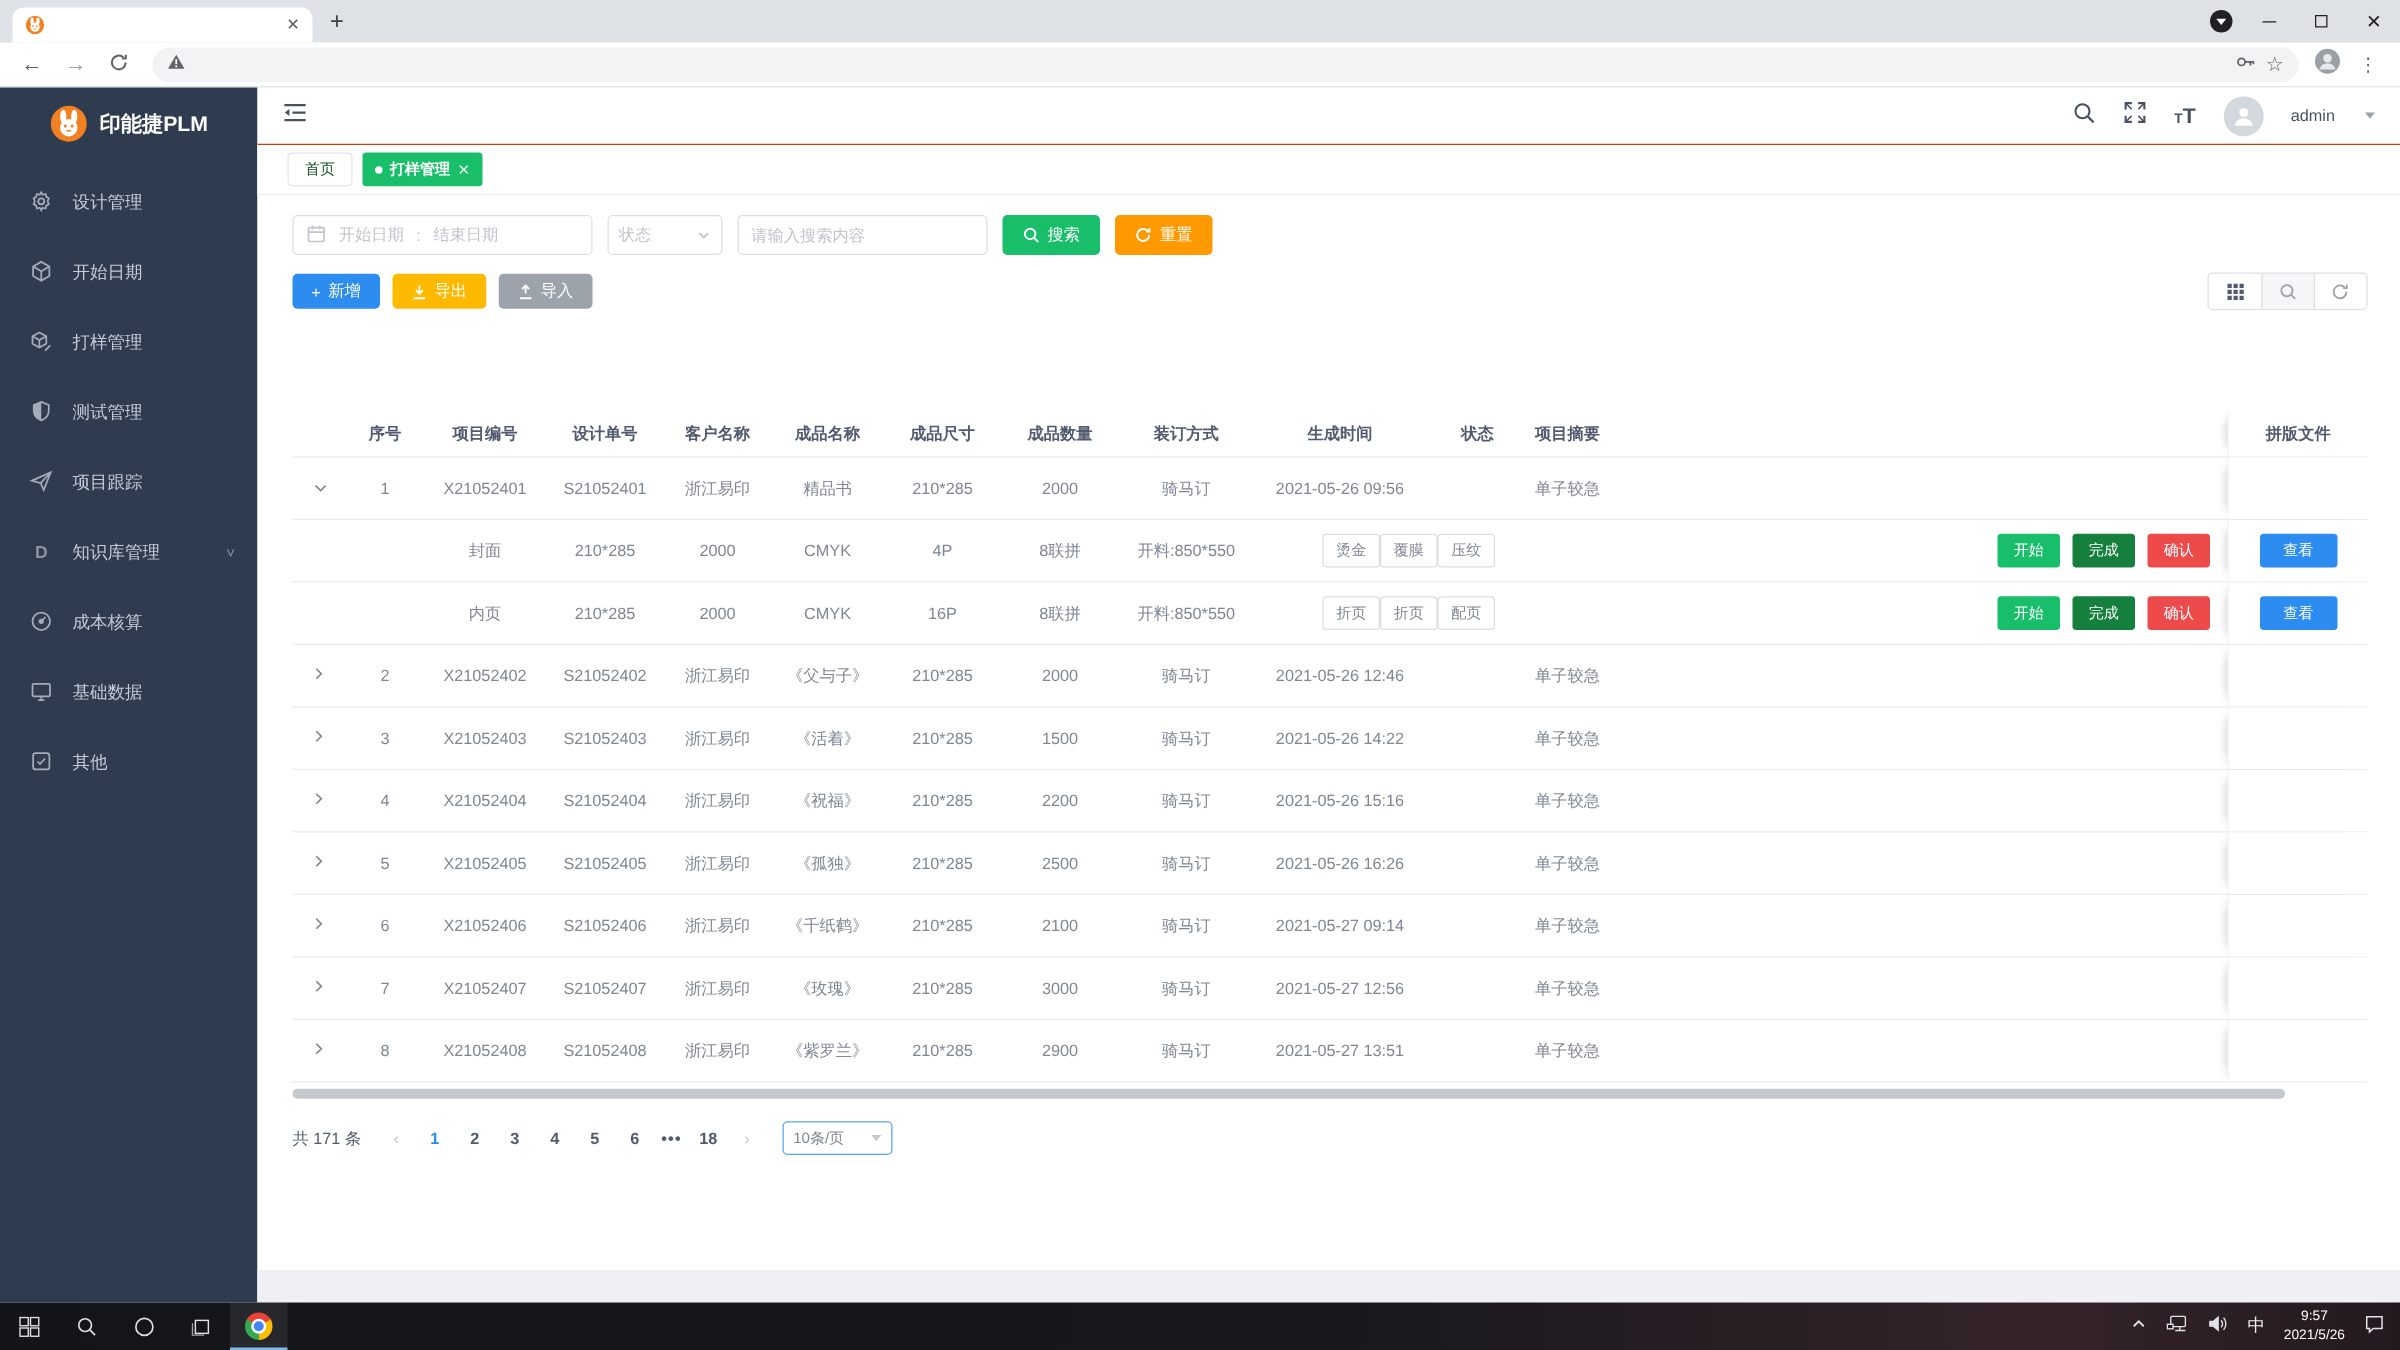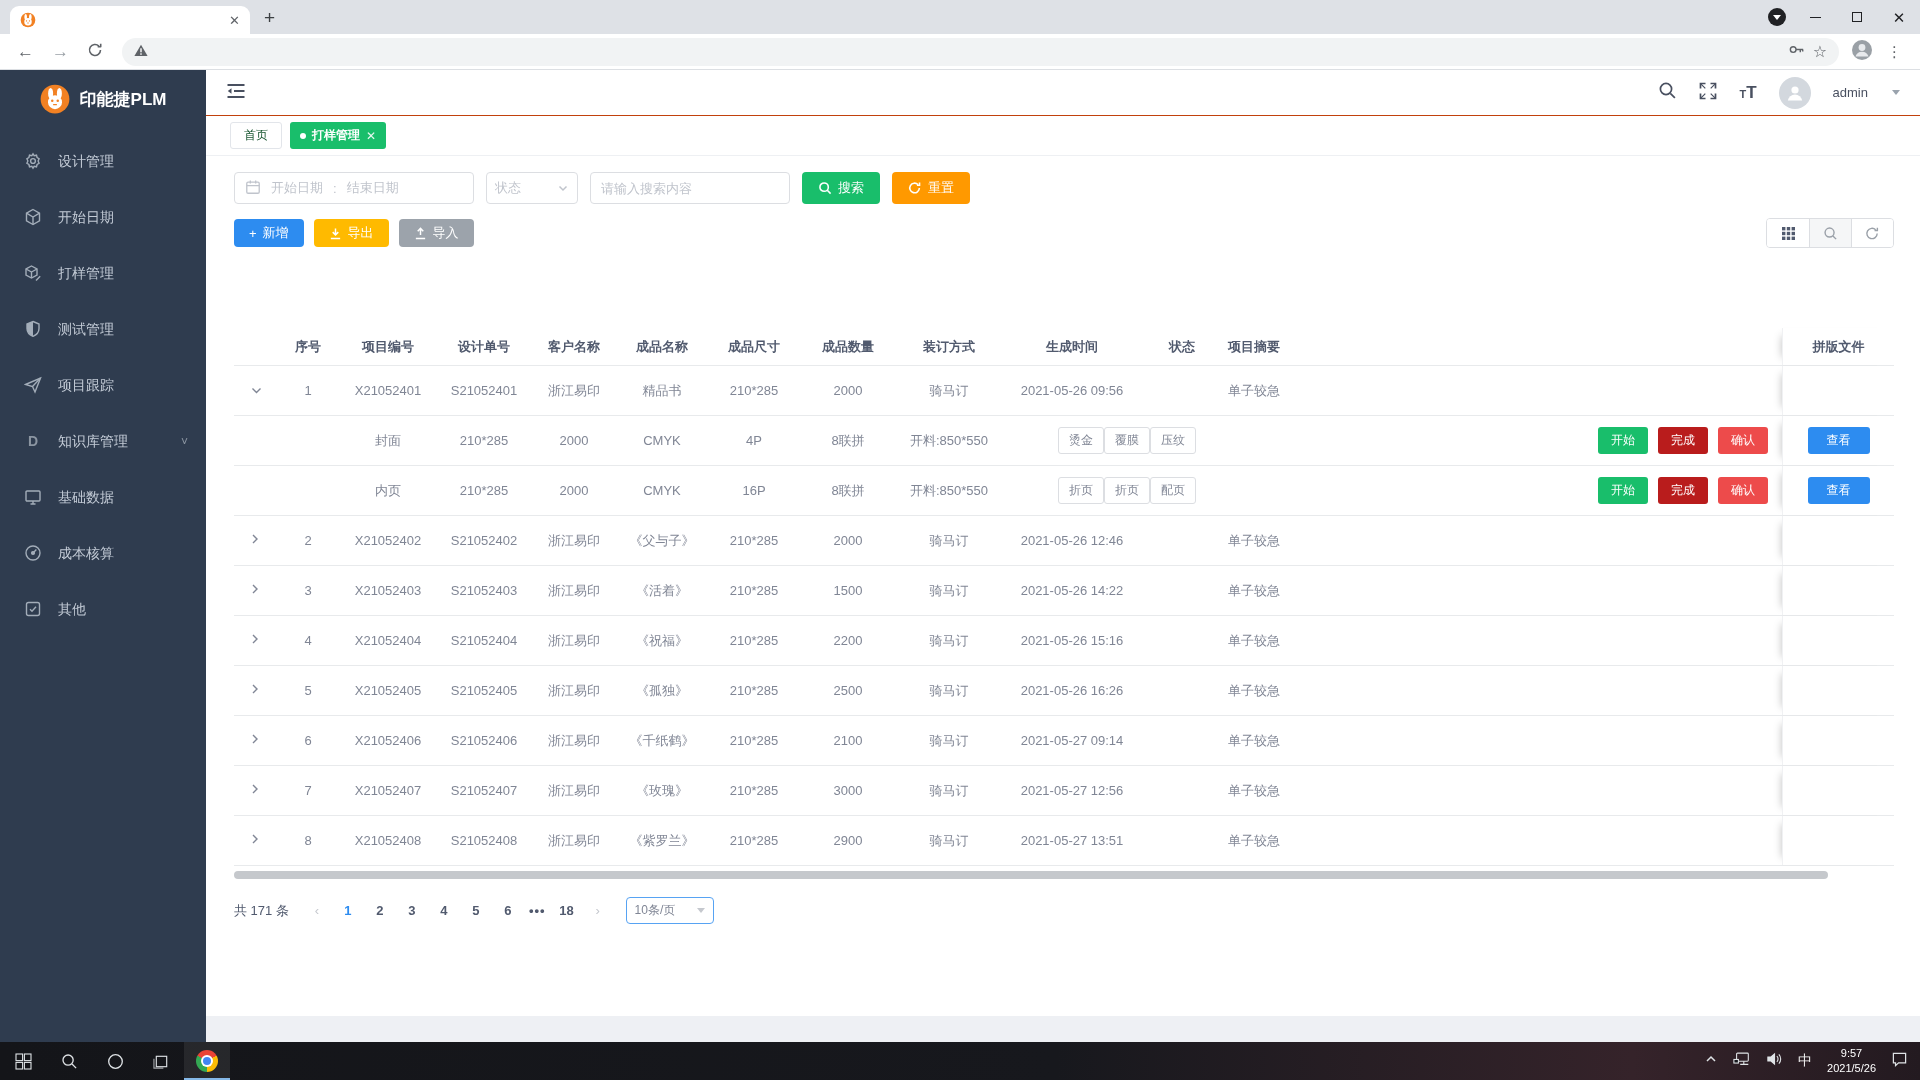--- a/index.html
+++ b/index.html
@@ -82,21 +82,21 @@
   .c-sum { flex:1; text-align:left; padding-left:6px; min-width:0; }
   .c-fixed { width:112px; align-self:stretch; display:flex; align-items:center; justify-content:center; background:#fff; border-left:1px solid #f0f1f3; box-shadow:-8px 0 8px -8px rgba(0,0,0,.25); }
   .exp-ico { display:inline-block; }
   .exp-ico.open { transform:rotate(90deg); }
   .sub-spacer { width:106px; flex-shrink:0; }
   .c-tags { width:250px; display:flex; flex-shrink:0;justify-content:center; }
   .tag { border:1px solid #dcdee2; border-radius:3px; padding:4px 10px; font-size:12px; color:#808695; background:#fff; }
   .sub-flex { flex:1; }
   .sub-actions { display:flex; gap:10px; margin-right:14px; flex-shrink:0; }
   .abtn { height:27px; border:none; border-radius:3px; color:#fff; font-size:12px; padding:0 13px; font-family:inherit; }
-  .abtn-start { background:#19be6b; } .abtn-finish { background:#b91c1c; } .abtn-confirm { background:#ed4b4b; }
+  .abtn-start { background:#19be6b; } .abtn-finish { background:#15803d; } .abtn-confirm { background:#ed4b4b; }
   .abtn-view { background:#2d8cf0; padding:0 19px; }
 
   .hscroll { height:10px; margin-top:5px; position:relative; }
   .hscroll-thumb { position:absolute; left:0; width:96%; height:8px; border-radius:4px; background:#c5c8cc; }
 
   
   .pagination { margin-top:16px; display:flex; align-items:center; gap:6px; font-size:13px; color:#515a6e; }
   .pg-total { margin-right:10px; }
   .pg-arrow { width:24px; text-align:center; color:#c5c8ce; }
   .pg-num { min-width:26px; height:26px; line-height:26px; text-align:center; font-weight:bold; color:#515a6e; }
@@ -246,32 +246,32 @@
         </div>
         <div class="menu-item">
           <span><svg width="18" height="18" viewBox="0 0 18 18">
               <text x="4" y="14" font-size="14" font-weight="bold" fill="#8b95a1" font-family="Liberation Sans, sans-serif">D</text>
             </svg></span>
           <span>知识库管理</span>
           <span class="menu-caret">˅</span>
         </div>
         <div class="menu-item">
           <span><svg width="18" height="18" viewBox="0 0 18 18" fill="none" stroke="#a3adb9" stroke-width="1.4">
-              <rect x="2" y="3" width="14" height="10" rx="1"></rect>
-              <path d="M6.5 16h5M9 13v3"></path>
-            </svg></span>
-          <span>基础数据</span>
-        </div>
-        <div class="menu-item">
-          <span><svg width="18" height="18" viewBox="0 0 18 18" fill="none" stroke="#a3adb9" stroke-width="1.4">
               <circle cx="9" cy="9" r="7"></circle>
               <path d="M9 9l3.4-3.4"></path>
               <circle cx="9" cy="9" r="1.4" fill="#a3adb9"></circle>
             </svg></span>
           <span>成本核算</span>
+        </div>
+        <div class="menu-item">
+          <span><svg width="18" height="18" viewBox="0 0 18 18" fill="none" stroke="#a3adb9" stroke-width="1.4">
+              <rect x="2" y="3" width="14" height="10" rx="1"></rect>
+              <path d="M6.5 16h5M9 13v3"></path>
+            </svg></span>
+          <span>基础数据</span>
         </div>
         <div class="menu-item">
           <span><svg width="18" height="18" viewBox="0 0 18 18" fill="none" stroke="#a3adb9" stroke-width="1.4">
               <rect x="2.5" y="2.5" width="13" height="13" rx="2"></rect>
               <path d="M6 9.2l2 2 4-4.4"></path>
             </svg></span>
           <span>其他</span>
         </div>
       </div>
   </div>

